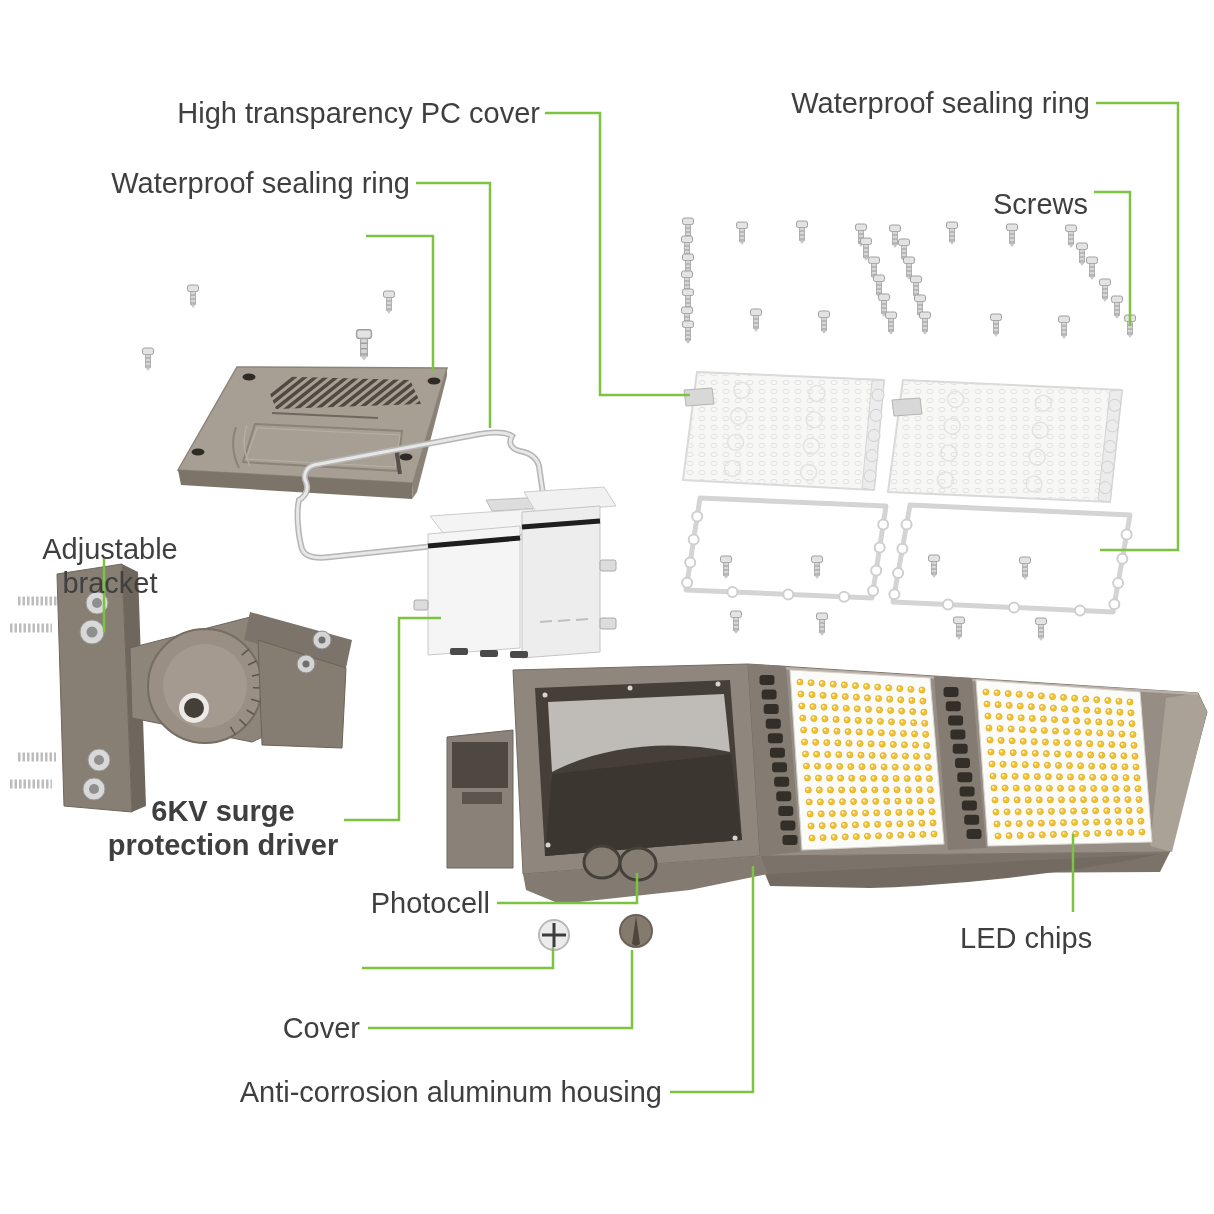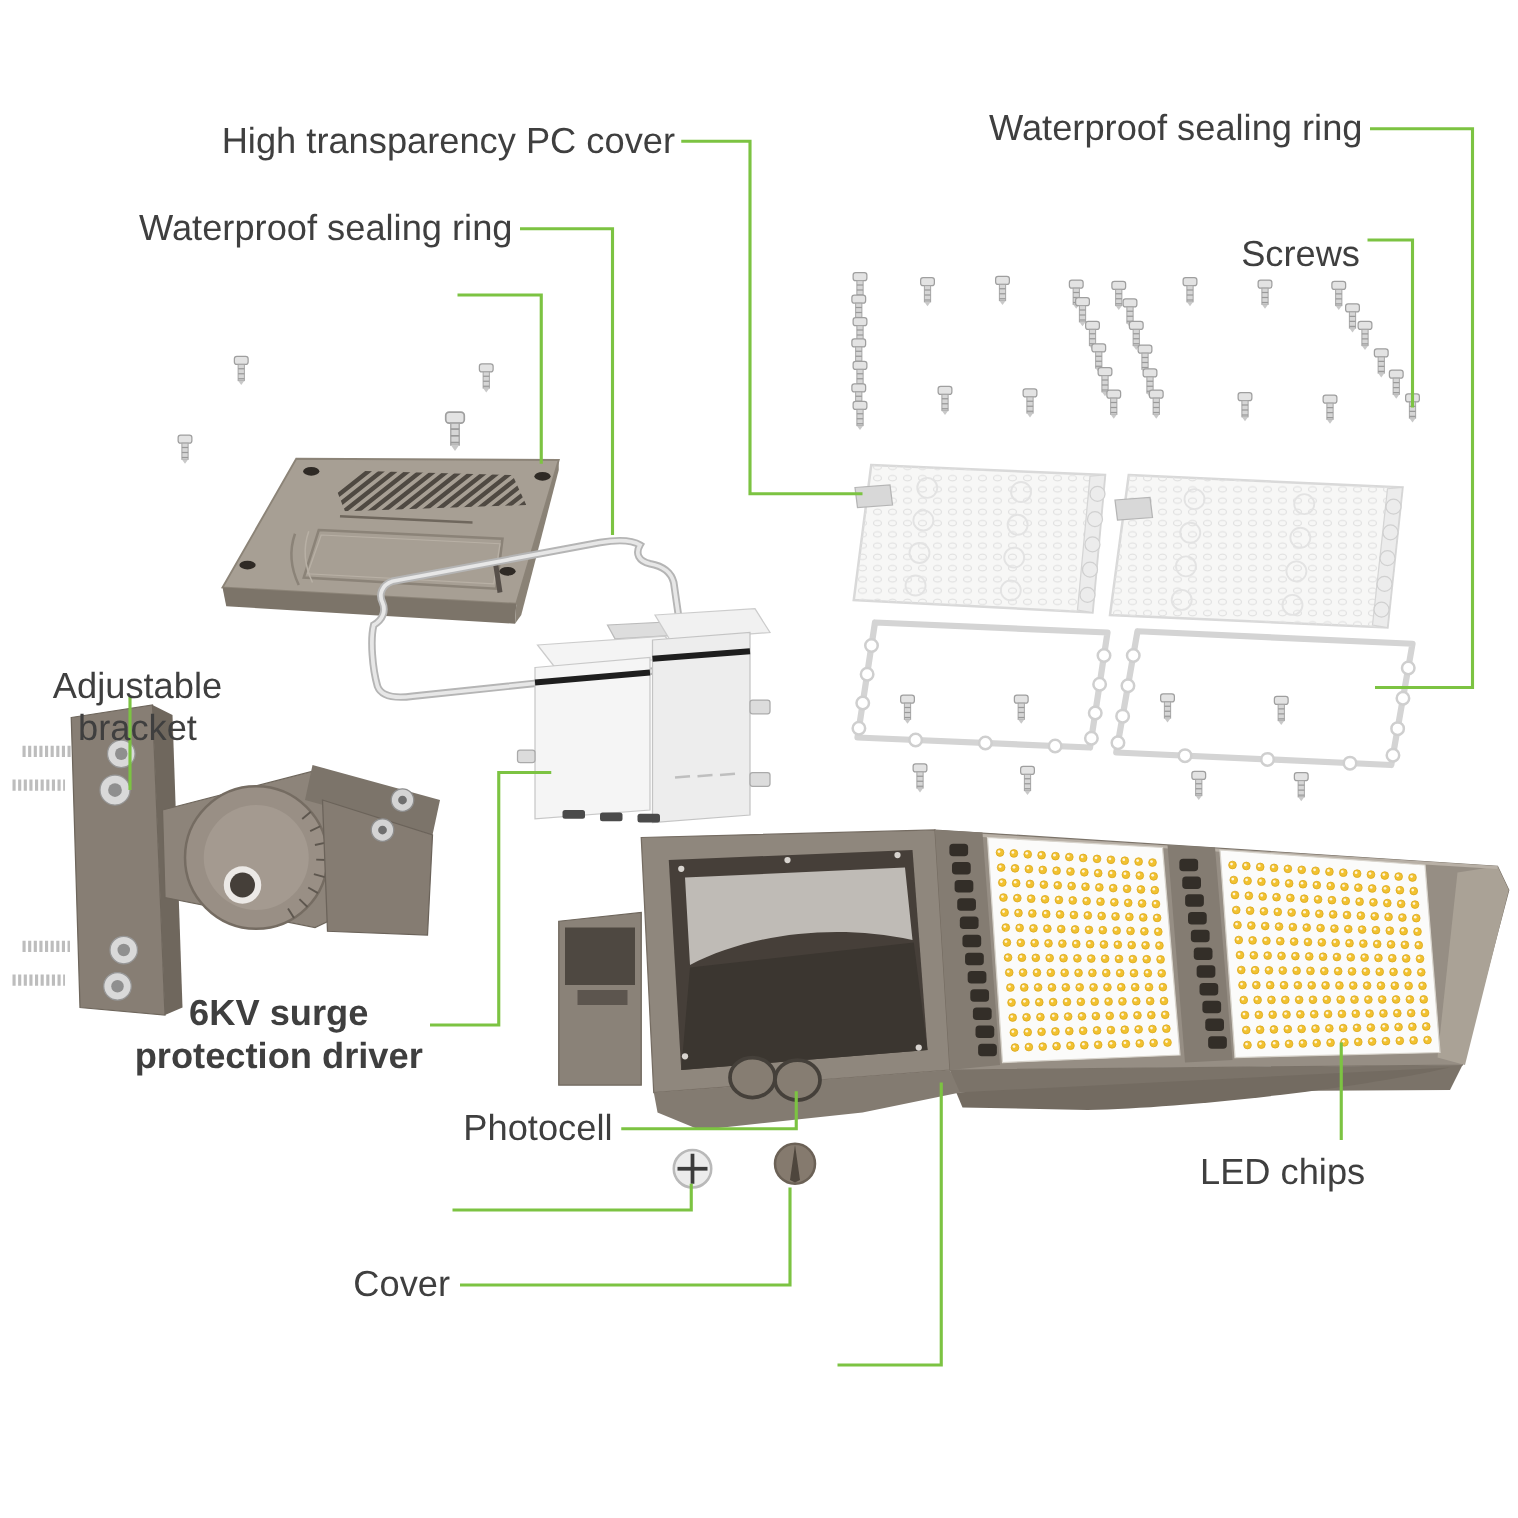--- a/index.html
+++ b/index.html
@@ -2083,15 +2083,16 @@
 </svg>
 
 <div class="lbl" style="right:674px;top:113px;">High transparency PC cover</div>
 <div class="lbl" style="right:804px;top:183px;">Waterproof sealing ring</div>
 <div class="lbl" style="right:124px;top:103px;">Waterproof sealing ring</div>
 <div class="lbl" style="right:126px;top:204px;">Screws</div>
 <div class="lbl block" style="left:20px;top:487px;width:180px;margin-top:45px;">Adjustable bracket</div>
 <div class="lbl block" style="left:98px;top:794px;width:250px;font-weight:bold;">6KV surge protection driver</div>
 <div class="lbl" style="right:724px;top:903px;">Photocell</div>
 <div class="lbl" style="right:854px;top:1028px;">Cover</div>
+<div class="lbl" style="right:552px;top:1092px;">Anti-corrosion aluminum housing</div>
 <div class="lbl" style="left:960px;top:938px;">LED chips</div>
 
 </div>
 
 </body></html>

